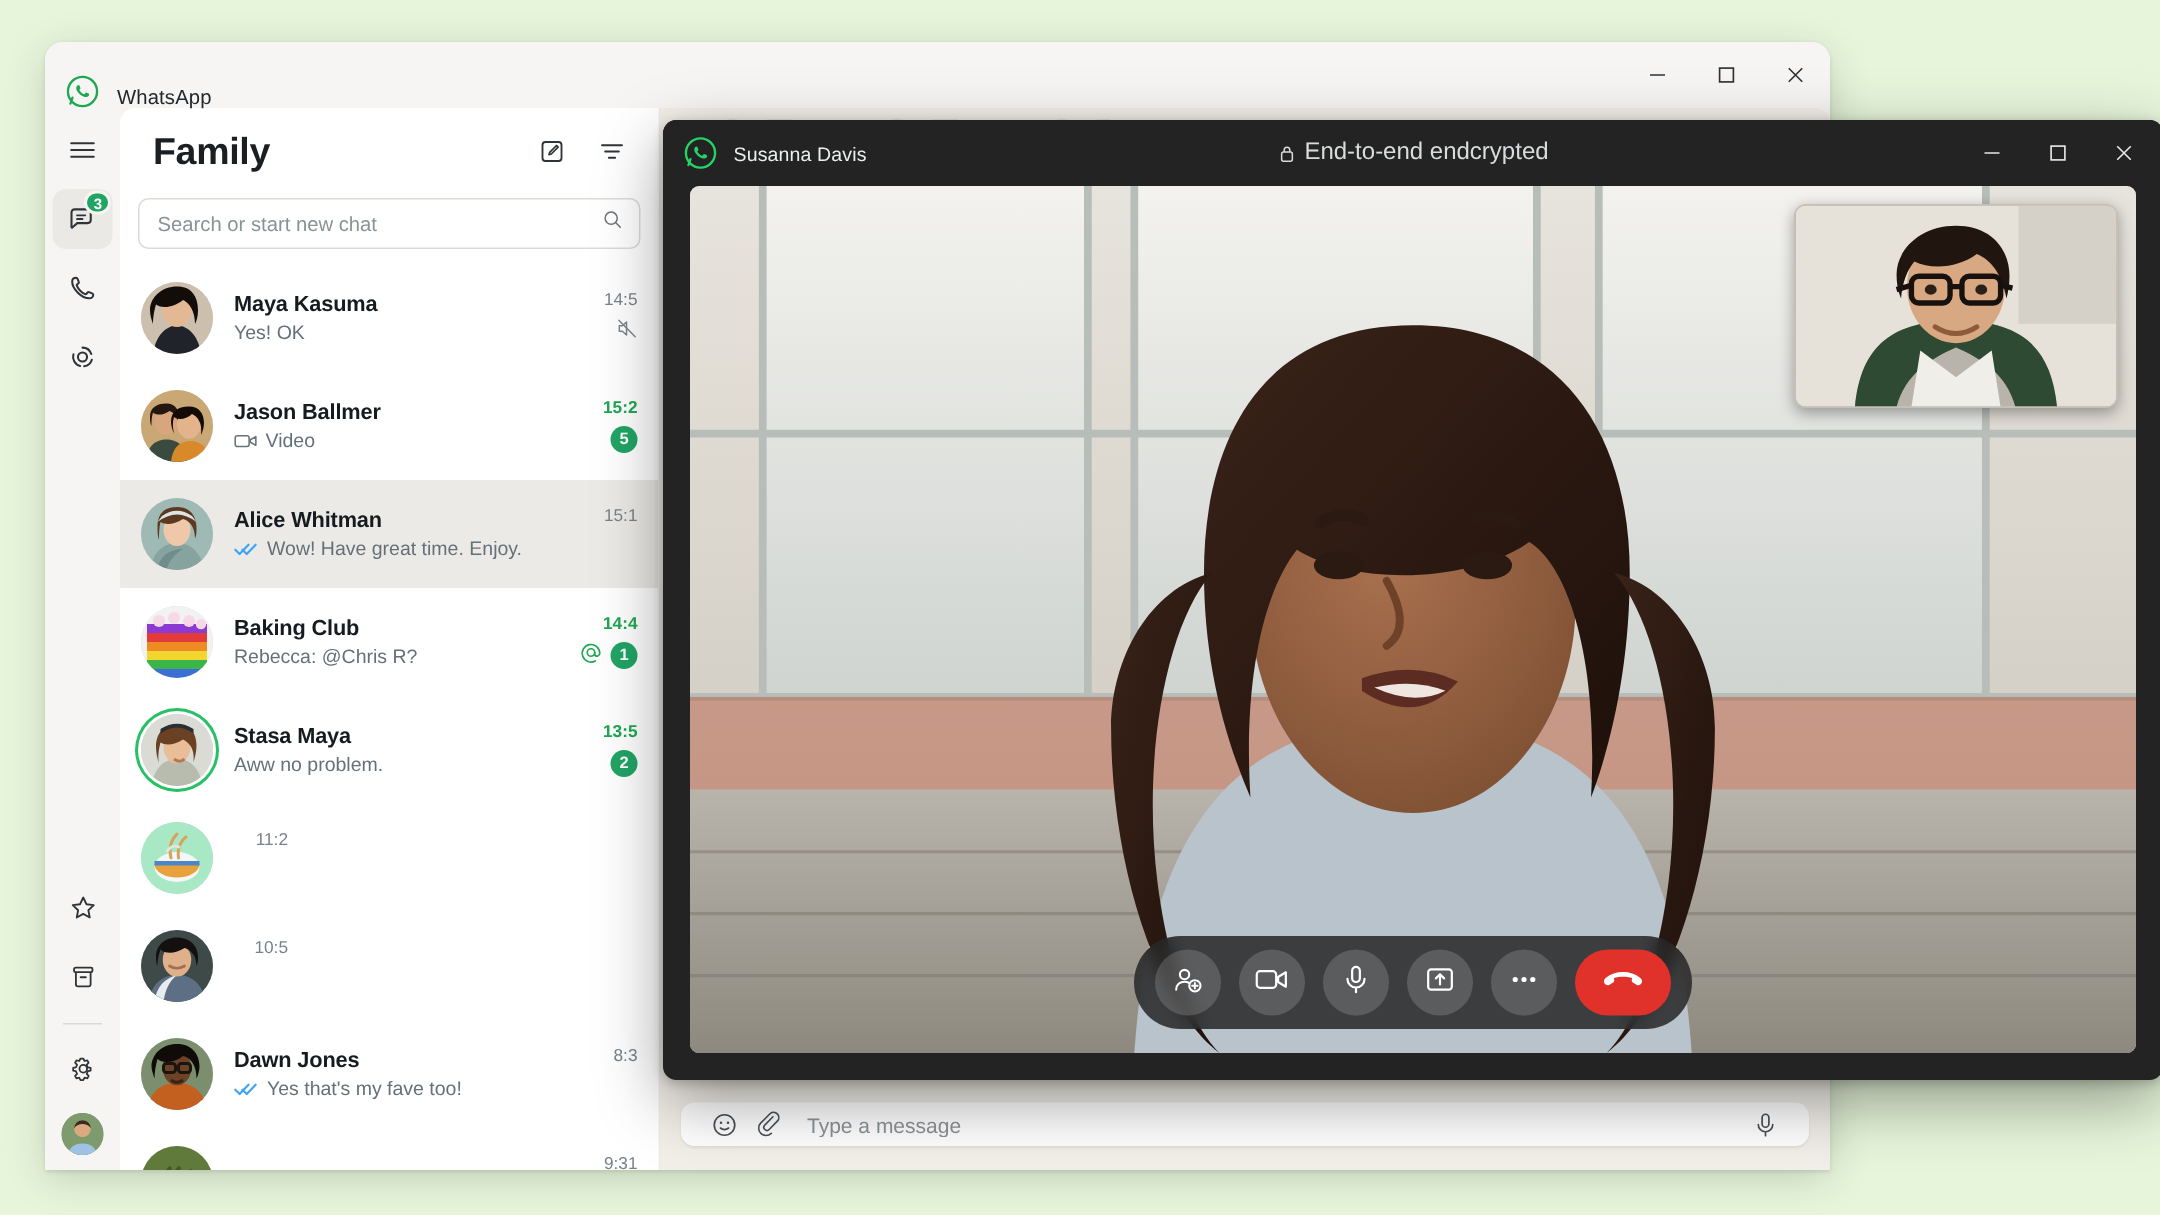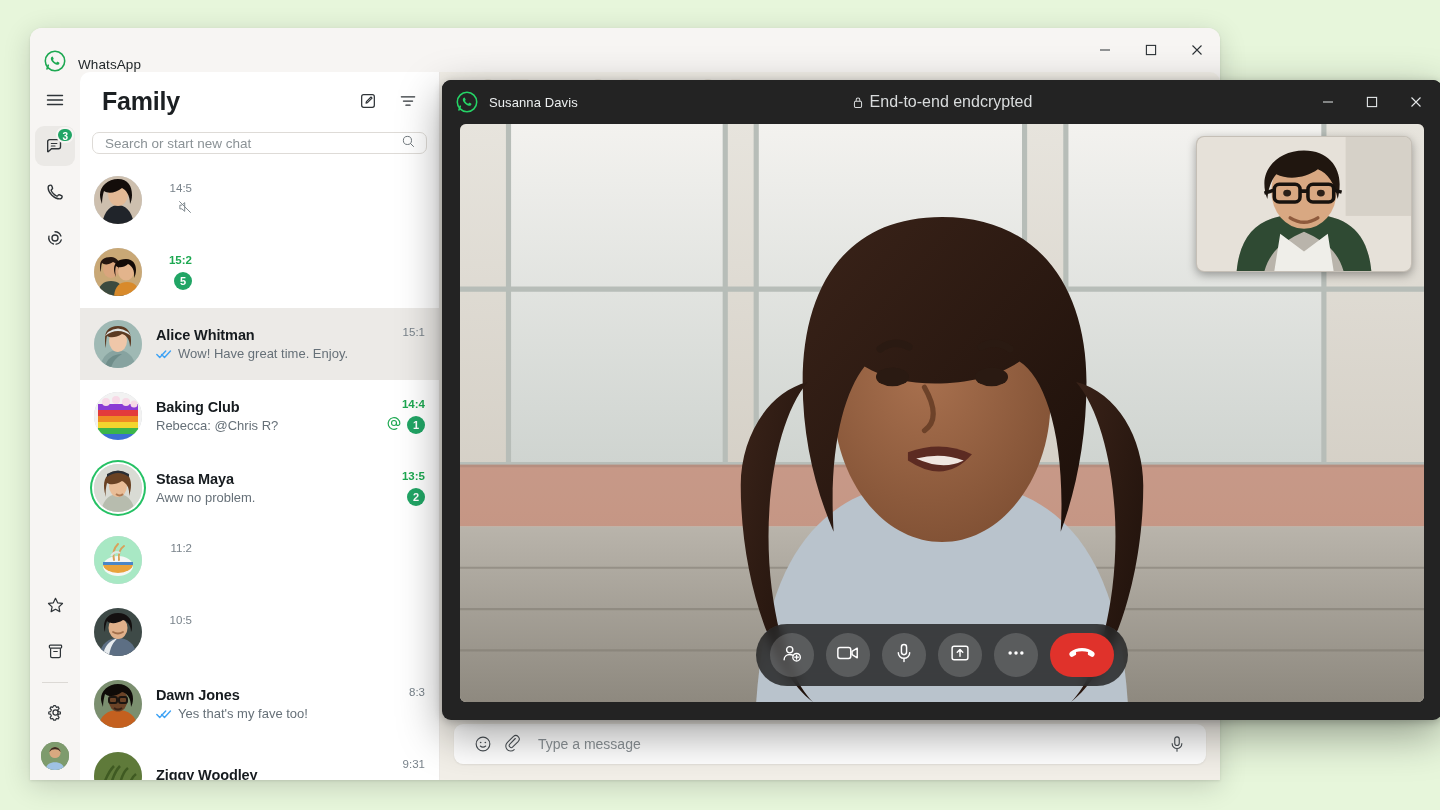--- a/index.html
+++ b/index.html
@@ -79,21 +79,21 @@
     padding: 0 14px 0 22px;
   }
   .list-title { font-size: 25px; font-weight: 700; color: #1b1f22; letter-spacing: -.2px; }
   .list-head-actions { margin-left: auto; display: flex; gap: 6px; }
   .icon-btn {
     width: 34px; height: 34px; border-radius: 8px;
     display: flex; align-items: center; justify-content: center; cursor: default;
   }
   .search-wrap { padding: 2px 12px 10px 12px; }
   .search-box {
-    height: 22px; border: 1px solid #dedbd7; border-radius: 7px;
+    height: 34px; border: 1px solid #dedbd7; border-radius: 7px;
     display: flex; align-items: center; padding: 0 10px 0 12px;
     background: #fff;
   }
   .search-input {
     flex: 1; border: none; outline: none; font-size: 13.5px;
     color: #3d4347; font-family: inherit; background: transparent;
   }
   .search-input::placeholder { color: #8b9296; }
 
   .chat-list { flex: 1; overflow: hidden; }
@@ -139,21 +139,21 @@
   .conv-pane {
     flex: 1; background: #f2efe8; position: relative;
     display: flex; flex-direction: column; border-radius: 0 10px 0 0;
   }
   .conv-doodle { position: absolute; inset: 0; opacity: .55; }
   .conv-spacer { flex: 1; }
   .composer-wrap {
     position: relative; padding: 10px 14px 16px 14px;
   }
   .composer {
-    height: 40px; background: #fff; border-radius: 9px;
+    height: 29px; background: #fff; border-radius: 9px;
     display: flex; align-items: center; padding: 0 14px;
     box-shadow: 0 1px 2px rgba(0,0,0,.07);
   }
   .composer .icon-btn { width: 30px; height: 30px; }
   .composer-input {
     flex: 1; border: none; outline: none; background: transparent;
     font-size: 14px; color: #2f353a; font-family: inherit; margin-left: 10px;
   }
   .composer-input::placeholder { color: #8b9296; }
 
@@ -346,20 +346,26 @@
         <div class="chat-list" id="chat-list">
             <div class="chat-row">
               <div class="avatar">
                 <svg class="ph" viewBox="0 0 48 48" preserveAspectRatio="xMidYMid slice">
                   <rect width="48" height="48" fill="#cdbfae"></rect>
                   <path d="M8 48c2-14 10-19 16-19s14 5 16 19z" fill="#20242a"></path>
                   <ellipse cx="24" cy="18" rx="10" ry="12" fill="#e3b995"></ellipse>
                   <path d="M24 3c10 0 14 7 14 16 0 4-1 7-2 9 0-9-4-14-8-16-6 5-14 6-18 3-1 3-2 8-2 13-1-3-2-6-2-9C6 10 14 3 24 3z" fill="#130d0a"></path>
                 </svg>
               </div>
+              <div class="chat-main">
+                <div class="chat-name">Maya Kasuma</div>
+                <div class="chat-sub">
+                  <span>Yes! OK</span>
+                </div>
+              </div>
               <div class="chat-meta">
                 <div class="chat-time">14:5</div>
                 <div class="meta-row">
                   <span><svg width="14" height="14" viewBox="0 0 18 18">
                       <path d="M8.6 3.4L5 6.6H2.4v4.8H5l3.6 3.2z" fill="none" stroke="#7b848a" stroke-width="1.25" stroke-linejoin="round"></path>
                       <path d="M2 2l14 14" stroke="#7b848a" stroke-width="1.25" stroke-linecap="round"></path>
                     </svg></span>
                 </div>
               </div>
             </div>
@@ -367,20 +373,32 @@
               <div class="avatar">
                 <svg class="ph" viewBox="0 0 48 48" preserveAspectRatio="xMidYMid slice">
                   <rect width="48" height="48" fill="#c9a876"></rect>
                   <ellipse cx="17" cy="21" rx="8" ry="9" fill="#d9a57d"></ellipse>
                   <path d="M17 9c6 0 9 5 9 11 0 2 0 3-1 4 0-6-3-9-6-10-4 3-9 3-11 1-1 3-1 6-1 9-1-2-1-4-1-6 0-6 4-9 11-9z" fill="#241610"></path>
                   <path d="M3 48c1-11 7-15 14-15s13 4 14 15z" fill="#3b4a3f"></path>
                   <ellipse cx="32" cy="23" rx="8" ry="9.5" fill="#e3b48c"></ellipse>
                   <path d="M32 11c7 0 10 5 10 11 0 3-1 6-2 8 1-8-2-12-6-14-4 4-10 4-12 2-1 3-1 7 0 11-1-2-2-5-2-8 0-6 4-10 12-10z" fill="#140b07"></path>
                   <path d="M20 48c1-10 6-14 13-14s12 4 13 14z" fill="#d88a2b"></path>
                 </svg>
+              </div>
+              <div class="chat-main">
+                <div class="chat-name">Jason Ballmer</div>
+                <div class="chat-sub">
+                  <span class="ticks">
+                    <svg width="16" height="12" viewBox="0 0 20 14">
+                      <rect x="1" y="2.6" width="11.6" height="9" rx="1.8" fill="none" stroke="#6b7378" stroke-width="1.3"></rect>
+                      <path d="M13.6 6l4.6-2.6v7.2L13.6 8z" fill="none" stroke="#6b7378" stroke-width="1.3" stroke-linejoin="round"></path>
+                    </svg>
+                  </span>
+                  <span>Video</span>
+                </div>
               </div>
               <div class="chat-meta">
                 <div class="chat-time unread">15:2</div>
                 <div class="meta-row">
                   <span class="count-badge">5</span>
                 </div>
               </div>
             </div>
             <div class="chat-row selected">
               <div class="avatar">

